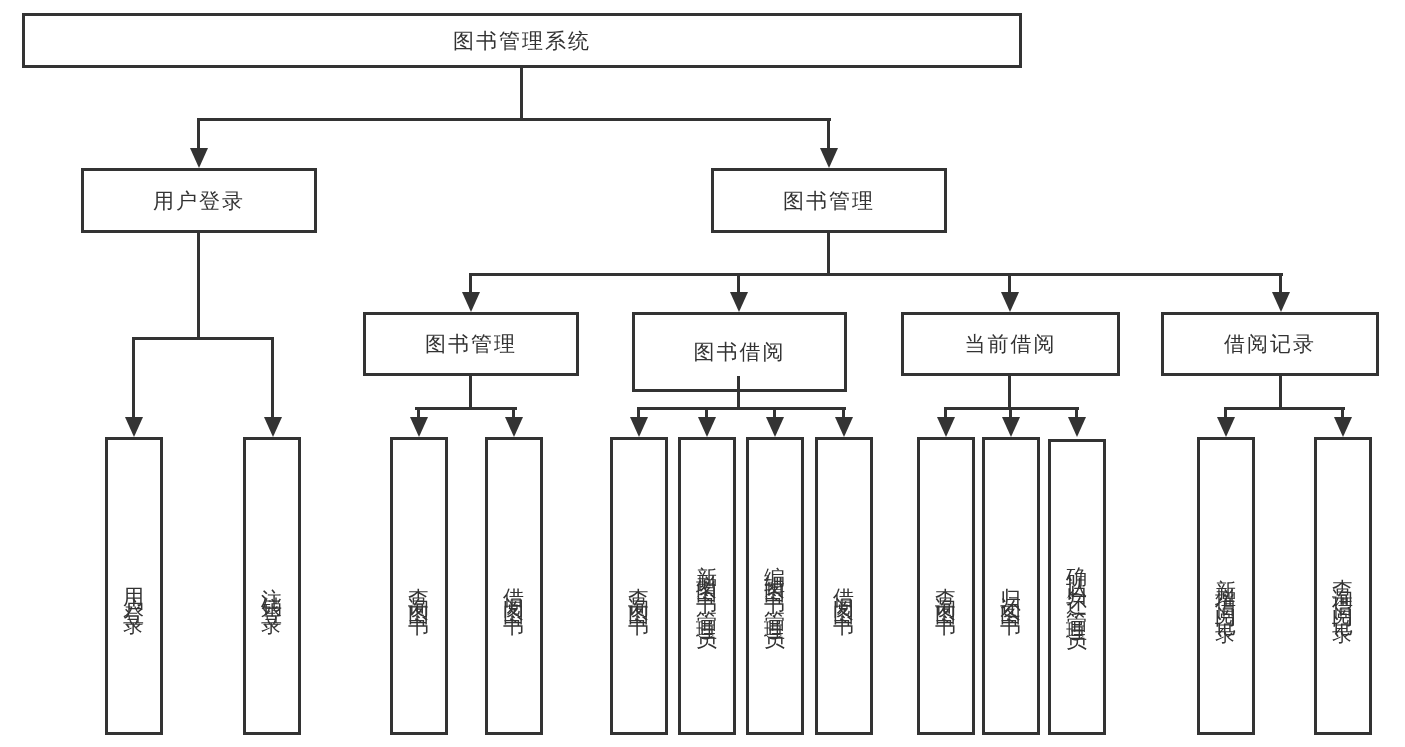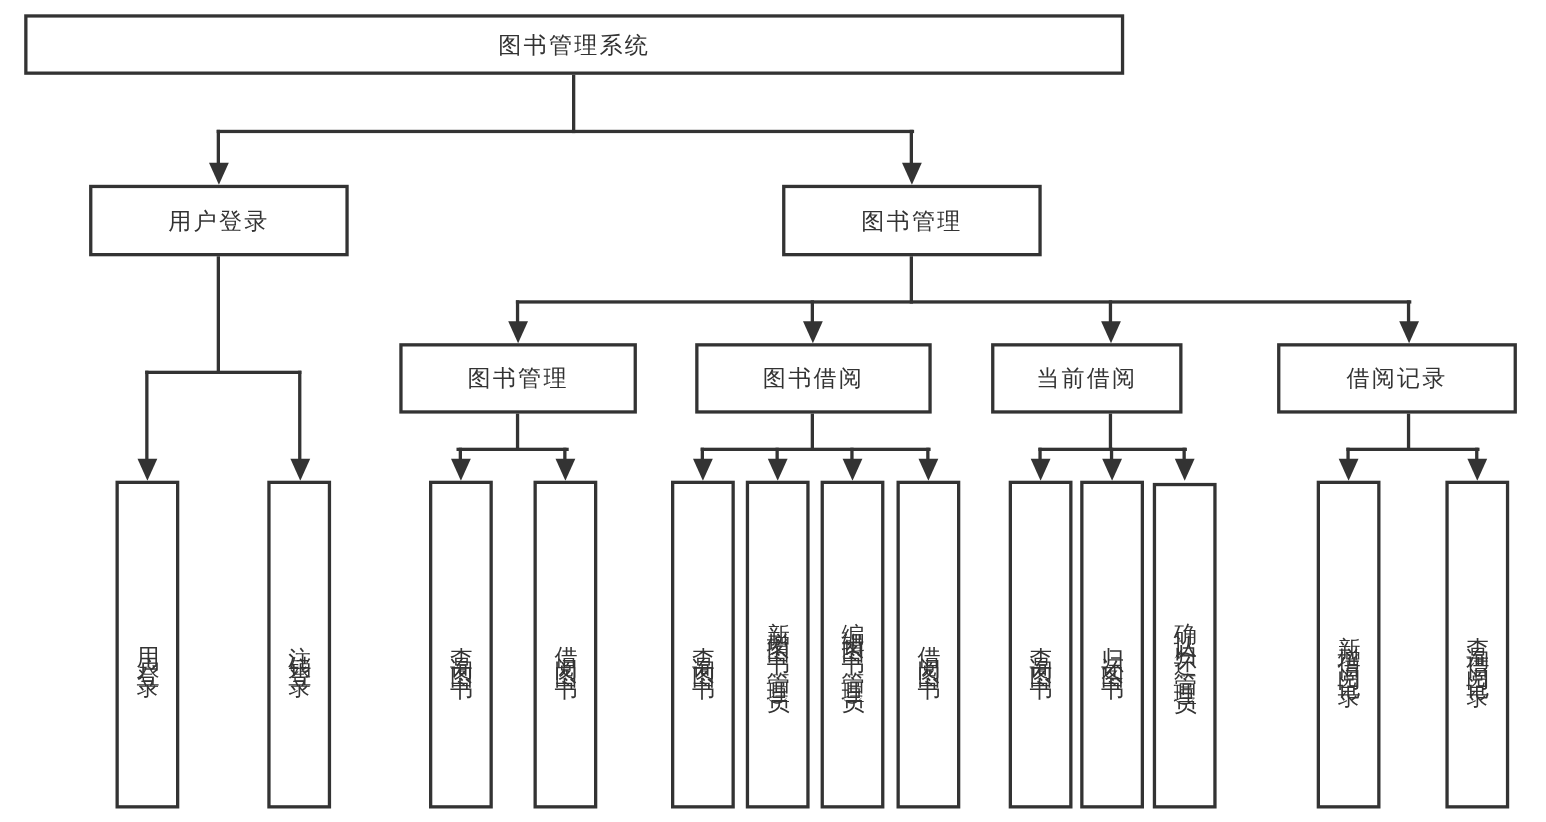--- a/index.html
+++ b/index.html
@@ -74,22 +74,22 @@
   <div class="lv" style="left:469px; top:273px; height:22px;"></div>
   <div class="ar" style="left:462px; top:292px;"></div>
   <div class="lv" style="left:737px; top:273px; height:22px;"></div>
   <div class="ar" style="left:730px; top:292px;"></div>
   <div class="lv" style="left:1008px; top:273px; height:22px;"></div>
   <div class="ar" style="left:1001px; top:292px;"></div>
   <div class="lv" style="left:1279px; top:273px; height:22px;"></div>
   <div class="ar" style="left:1272px; top:292px;"></div>
 
   <div class="box" style="left:363px; top:312px; width:216px; height:64px;">图书管理</div>
-  <div class="box" style="left:632px; top:312px; width:215px; height:64px;text-align:center;">图书借阅</div>
-  <div class="box" style="left:901px; top:312px; width:174px; height:64px;">当前借阅</div>
+  <div class="box" style="left:632px; top:312px; width:215px; height:80px;text-align:center;">图书借阅</div>
+  <div class="box" style="left:901px; top:312px; width:219px; height:64px;">当前借阅</div>
   <div class="box" style="left:1161px; top:312px; width:218px; height:64px;">借阅记录</div>
 
   <div class="lv" style="left:197px; top:233px; height:107px;"></div>
   <div class="lh" style="left:132px; top:337px; width:142px;"></div>
   <div class="lv" style="left:132px; top:337px; height:82px;"></div>
   <div class="ar" style="left:125px; top:417px;"></div>
   <div class="lv" style="left:271px; top:337px; height:82px;"></div>
   <div class="ar" style="left:264px; top:417px;"></div>
 
   <div class="lv" style="left:469px; top:376px; height:34px;"></div>

